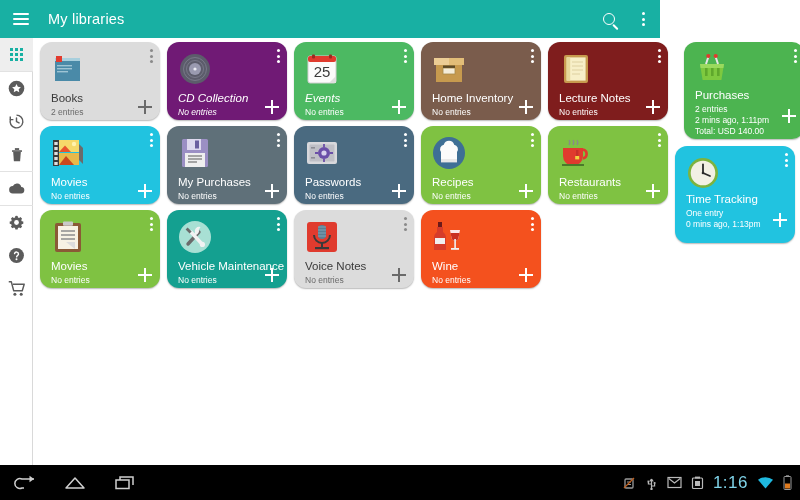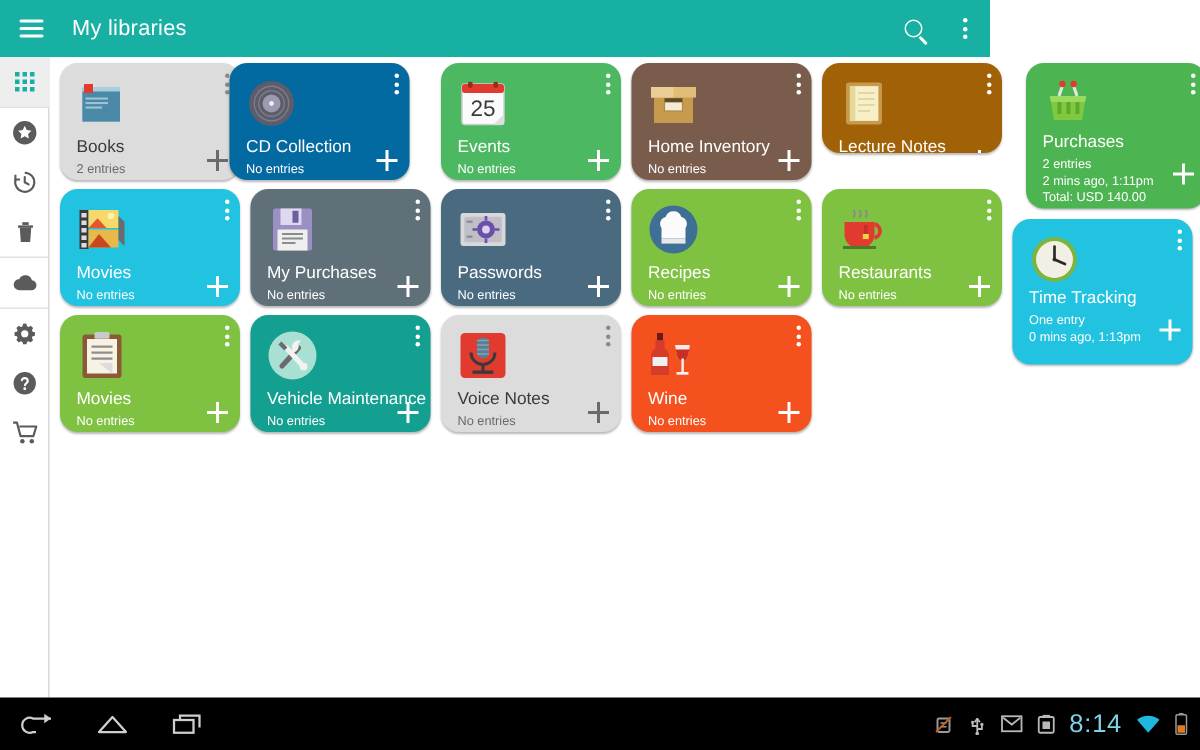--- a/index.html
+++ b/index.html
@@ -181,21 +181,21 @@
           </svg></div>
         <div class="tile-kebab">
           <i style="background:#8a8a8a"></i>
           <i style="background:#8a8a8a"></i>
           <i style="background:#8a8a8a"></i>
         </div>
         <div class="tile-title" style="color: rgb(58, 58, 58); top: 50px;">Books</div>
         <div class="tile-sub" style="color: rgb(106, 106, 106); top: 65px;">2 entries</div>
         <div class="tile-plus" style="color: rgb(106, 106, 106); top: 58px;"></div>
       </div>
-      <div class="tile" style="left: 119px; top: 4px; width: 120px; height: 78px; background: #0369a1;">
+      <div class="tile" style="left: 133px; top: 4px; width: 120px; height: 78px; background: #701a75; font-style: italic;">
         <div class="tile-icon"><svg width="34" height="34" viewBox="0 0 34 34">
             <circle cx="17" cy="17" r="15" fill="#5c5c6b"></circle>
             <circle cx="17" cy="17" r="11.5" fill="none" stroke="#7c7c8c" stroke-width="0.9"></circle>
             <circle cx="17" cy="17" r="8.5" fill="none" stroke="#7c7c8c" stroke-width="0.9"></circle>
             <circle cx="17" cy="17" r="6" fill="#9a9ab0"></circle>
             <circle cx="17" cy="17" r="1.6" fill="#ececf4"></circle>
           </svg></div>
         <div class="tile-kebab">
           <i style="background:#ffffff"></i>
           <i style="background:#ffffff"></i>
@@ -212,42 +212,42 @@
             <rect x="7" y="2.5" width="3" height="4" rx="1" fill="#9a2a20"></rect>
             <rect x="24" y="2.5" width="3" height="4" rx="1" fill="#9a2a20"></rect>
             <text x="17" y="25" font-family="Liberation Sans, sans-serif" font-size="15" fill="#3a3a3a" text-anchor="middle">25</text>
             <path d="M24 31 L31 24 L31 31 Z" fill="#dfdfdf"></path>
           </svg></div>
         <div class="tile-kebab">
           <i style="background:#ffffff"></i>
           <i style="background:#ffffff"></i>
           <i style="background:#ffffff"></i>
         </div>
-        <div class="tile-title" style="color: rgb(255, 255, 255); top: 50px;">Events</div>
+        <div class="tile-title" style="color: rgb(255, 255, 255); top: 50px; font-style: italic;">Events</div>
         <div class="tile-sub" style="color: rgb(255, 255, 255); top: 65px;">No entries</div>
         <div class="tile-plus" style="color: rgb(255, 255, 255); top: 58px;"></div>
       </div>
       <div class="tile" style="left: 387px; top: 4px; width: 120px; height: 78px; background: rgb(122, 92, 76);">
         <div class="tile-icon"><svg width="34" height="34" viewBox="0 0 34 34">
             <path d="M4 12 h26 v18 h-26 z" fill="#c79a4e"></path>
             <path d="M2 6 h30 v7 h-30 z" fill="#e2bd78"></path>
             <path d="M2 6 h15 v7 h-15 z" fill="#eccd95"></path>
             <rect x="11" y="16" width="12" height="6" fill="#f4ecd8" stroke="#a98b4a" stroke-width="0.8"></rect>
             <rect x="11" y="13.5" width="12" height="2.4" fill="#5b4a28"></rect>
           </svg></div>
         <div class="tile-kebab">
           <i style="background:#ffffff"></i>
           <i style="background:#ffffff"></i>
           <i style="background:#ffffff"></i>
         </div>
         <div class="tile-title" style="color: rgb(255, 255, 255); top: 50px;">Home Inventory</div>
         <div class="tile-sub" style="color: rgb(255, 255, 255); top: 65px;">No entries</div>
         <div class="tile-plus" style="color: rgb(255, 255, 255); top: 58px;"></div>
       </div>
-      <div class="tile" style="left: 514px; top: 4px; width: 120px; height: 60px; background: #a16207;">
+      <div class="tile" style="left: 514px; top: 4px; width: 120px; height: 78px; background: #7f1d1d;">
         <div class="tile-icon"><svg width="34" height="34" viewBox="0 0 34 34">
             <rect x="5" y="3" width="24" height="28" rx="2" fill="#c79a4e"></rect>
             <rect x="7.6" y="5.4" width="19" height="23.2" fill="#f7efc8"></rect>
             <rect x="7.6" y="5.4" width="3.6" height="23.2" fill="#e6d79a"></rect>
             <path d="M13 10 h11 M13 14 h11 M13 18 h11 M13 22 h8" stroke="#ddd0a0" stroke-width="1"></path>
           </svg></div>
         <div class="tile-kebab">
           <i style="background:#ffffff"></i>
           <i style="background:#ffffff"></i>
           <i style="background:#ffffff"></i>
@@ -499,21 +499,21 @@
       </svg>
       <svg width="15" height="13" viewBox="0 0 15 13">
         <rect x="1" y="1.5" width="13" height="10" fill="none" stroke="#b9b9b9" stroke-width="1.2"></rect>
         <path d="M1.8 2.5 L7.5 7 L13.2 2.5" fill="none" stroke="#b9b9b9" stroke-width="1.2"></path>
       </svg>
       <svg width="13" height="14" viewBox="0 0 13 14">
         <rect x="1.5" y="2" width="10" height="10.5" rx="1" fill="none" stroke="#b9b9b9" stroke-width="1.2"></rect>
         <rect x="4" y="0.6" width="5" height="2" fill="#b9b9b9"></rect>
         <rect x="4" y="5" width="5" height="5" fill="#b9b9b9"></rect>
       </svg>
-      <span class="clock">8:14</span>
+      <span class="clock">1:16</span>
       <svg width="17" height="14" viewBox="0 0 17 14">
         <path d="M8.5 12.5 L1 3.8 A12 12 0 0 1 16 3.8 Z" fill="#1fb9e0"></path>
       </svg>
       <svg width="9" height="16" viewBox="0 0 9 16">
         <rect x="1" y="1.5" width="7" height="13" rx="0.8" fill="none" stroke="#9a9a9a" stroke-width="1"></rect>
         <rect x="3" y="0.3" width="3" height="1.3" fill="#9a9a9a"></rect>
         <rect x="2" y="8.5" width="5" height="5" fill="#e07b1f"></rect>
       </svg>
     </div>
   </div>

